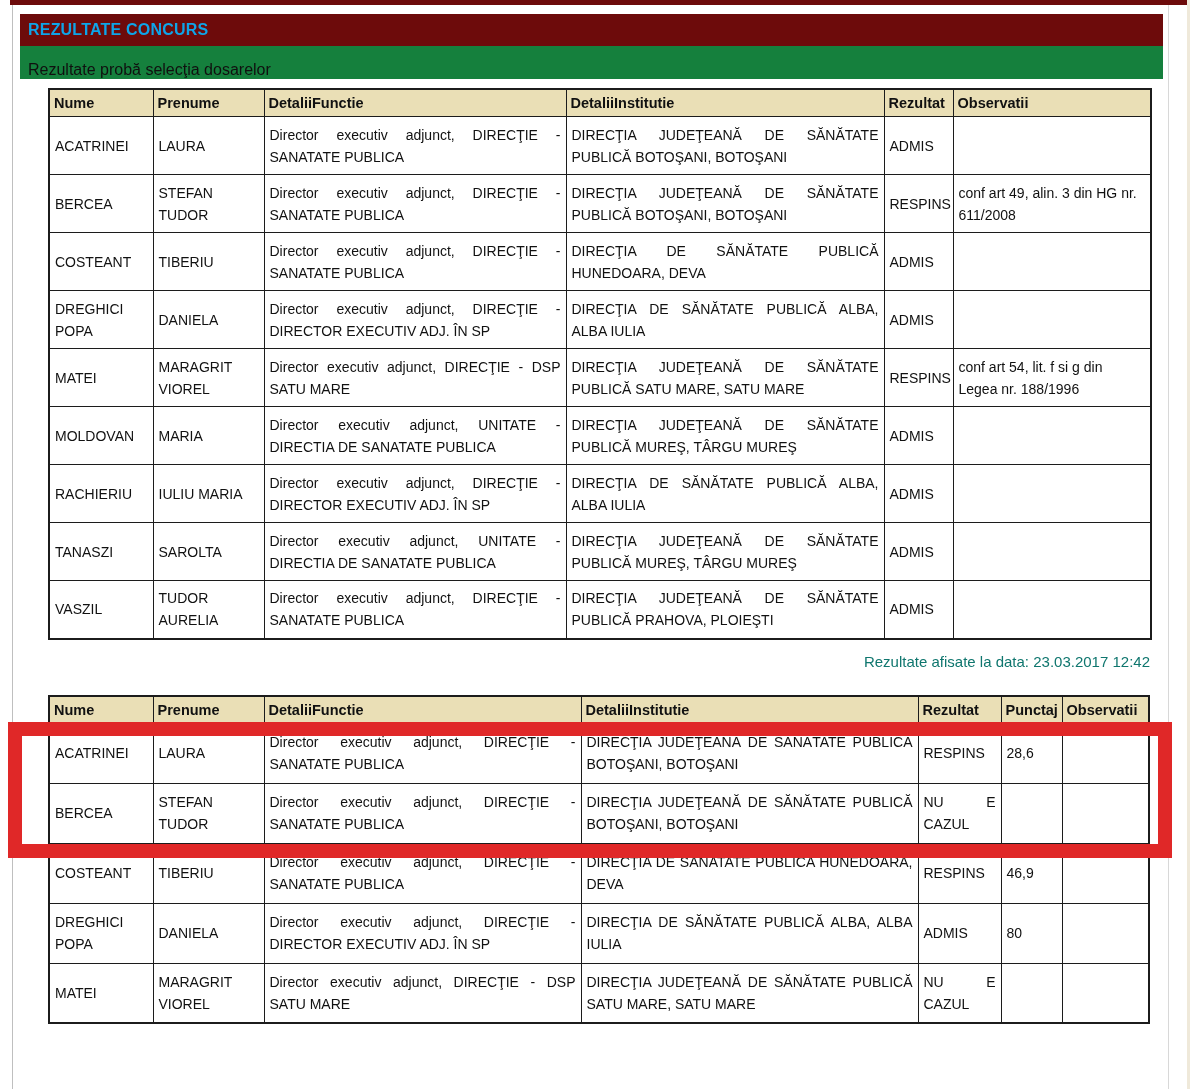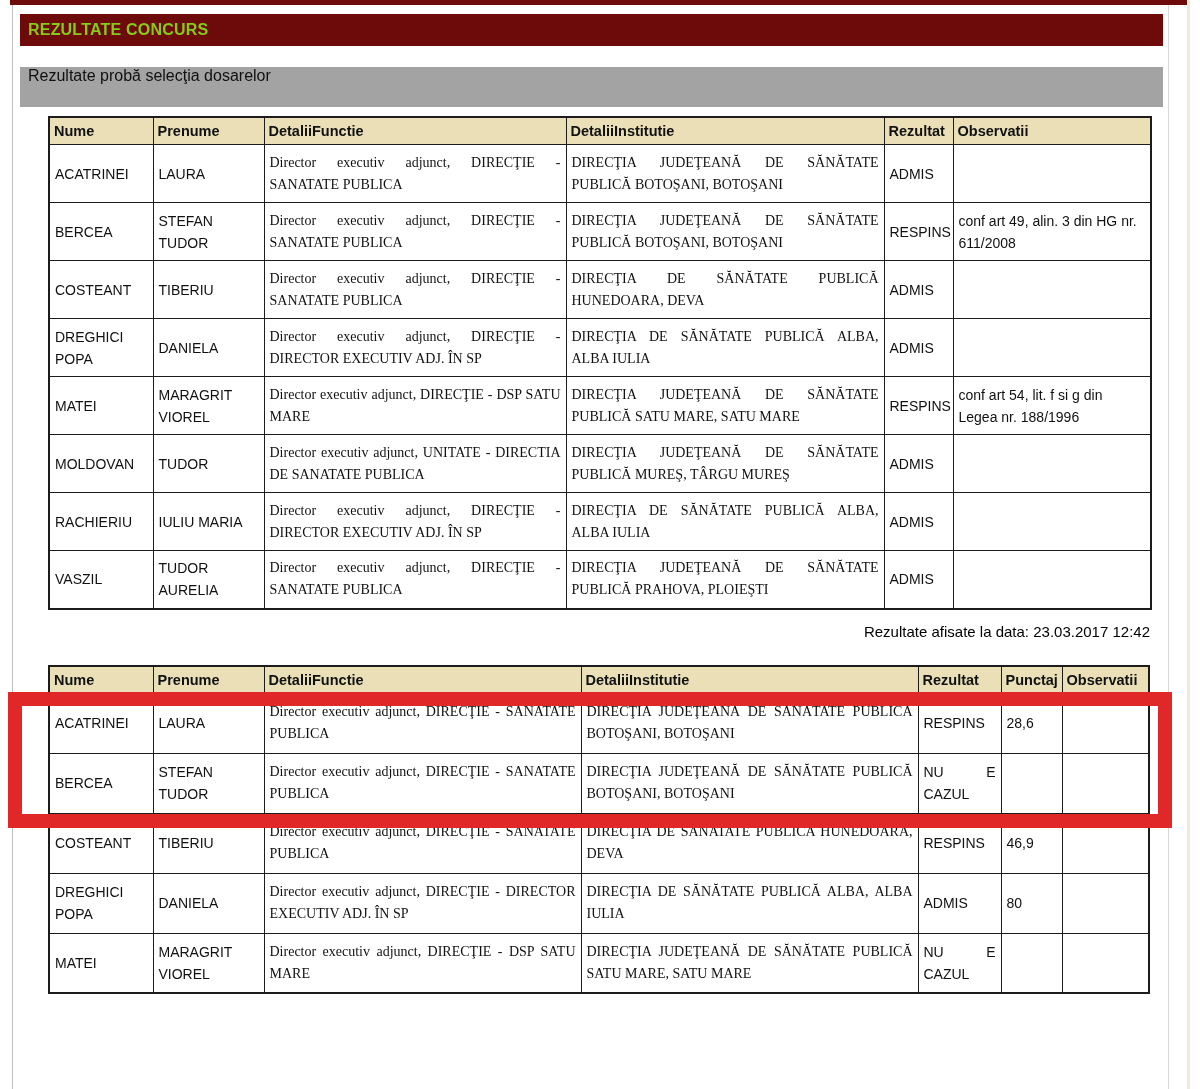--- a/index.html
+++ b/index.html
@@ -45,36 +45,36 @@
   .content {
     position: relative;
     margin-left: 20px;
     padding-top: 14px;
     width: 1143px;
     z-index: 2;
   }
   .title-bar {
     height: 32px;
     background: #6d0b0b;
-    color: #84cc16;
+    color: #0ea5e9;
     font-size: 16px;
     font-weight: bold;
     display: flex;
     align-items: center;
     padding-left: 8px;
-    margin-bottom: 21px;
+    margin-bottom: 0;
     letter-spacing: 0.2px;
   }
   .section-bar {
-    height: 40px;
-    background: #a3a3a3;
+    height: 33px;
+    background: #15803d;
     color: #101010;
     font-size: 16px;
     display: flex;
-    align-items: flex-start;
+    align-items: flex-end;
     padding-left: 8px;
   }
   .section-bar.first { margin-bottom: 9px; }
   .table-wrap {
     position: relative;
     margin-left: 28px;
   }
   table.results {
     border-collapse: collapse;
     table-layout: fixed;
@@ -97,30 +97,30 @@
     white-space: nowrap;
     padding: 2px 4px;
   }
   table.results thead tr { height: 20px; }
   #table1 { width: 1102px; }
   #table1 tbody tr { height: 58px; }
   #table2 { width: 1100px; }
   #table2 tbody tr { height: 60px; }
   
   table.results td:nth-child(3),
-  table.results td:nth-child(4) { text-align: justify; font-family: Liberation Serif, serif; }
+  table.results td:nth-child(4) { text-align: justify; }
   #table2 td:nth-child(5) { text-align: justify; }
   .date-note {
     margin: 10px 0 8px 28px;
     width: 1102px;
     height: 24px;
     line-height: 24px;
     text-align: right;
     font-size: 15px;
-    color: #000000;
+    color: #0f766e;
   }
   .gap-after-bar2 { height: 13px; }
   .highlight-box {
     position: absolute;
     left: -40px;
     top: 27px;
     width: 1164px;
     height: 136px;
     border: 14px solid #e02828;
     background: transparent;
@@ -203,31 +203,39 @@
             <tr>
               <td>MATEI</td>
               <td>MARAGRIT VIOREL</td>
               <td>Director executiv adjunct, DIRECŢIE - DSP SATU MARE</td>
               <td>DIRECŢIA JUDEŢEANĂ DE SĂNĂTATE PUBLICĂ SATU MARE, SATU MARE</td>
               <td>RESPINS</td>
               <td>conf art 54, lit. f si g din Legea nr. 188/1996</td>
             </tr>
             <tr>
               <td>MOLDOVAN</td>
-              <td>TUDOR</td>
+              <td>MARIA</td>
               <td>Director executiv adjunct, UNITATE - DIRECTIA DE SANATATE PUBLICA</td>
               <td>DIRECŢIA JUDEŢEANĂ DE SĂNĂTATE PUBLICĂ MUREŞ, TÂRGU MUREŞ</td>
               <td>ADMIS</td>
               <td></td>
             </tr>
             <tr>
               <td>RACHIERIU</td>
               <td>IULIU MARIA</td>
               <td>Director executiv adjunct, DIRECŢIE - DIRECTOR EXECUTIV ADJ. ÎN SP</td>
               <td>DIRECŢIA DE SĂNĂTATE PUBLICĂ ALBA, ALBA IULIA</td>
+              <td>ADMIS</td>
+              <td></td>
+            </tr>
+            <tr>
+              <td>TANASZI</td>
+              <td>SAROLTA</td>
+              <td>Director executiv adjunct, UNITATE - DIRECTIA DE SANATATE PUBLICA</td>
+              <td>DIRECŢIA JUDEŢEANĂ DE SĂNĂTATE PUBLICĂ MUREŞ, TÂRGU MUREŞ</td>
               <td>ADMIS</td>
               <td></td>
             </tr>
             <tr>
               <td>VASZIL</td>
               <td>TUDOR AURELIA</td>
               <td>Director executiv adjunct, DIRECŢIE - SANATATE PUBLICA</td>
               <td>DIRECŢIA JUDEŢEANĂ DE SĂNĂTATE PUBLICĂ PRAHOVA, PLOIEŞTI</td>
               <td>ADMIS</td>
               <td></td>

